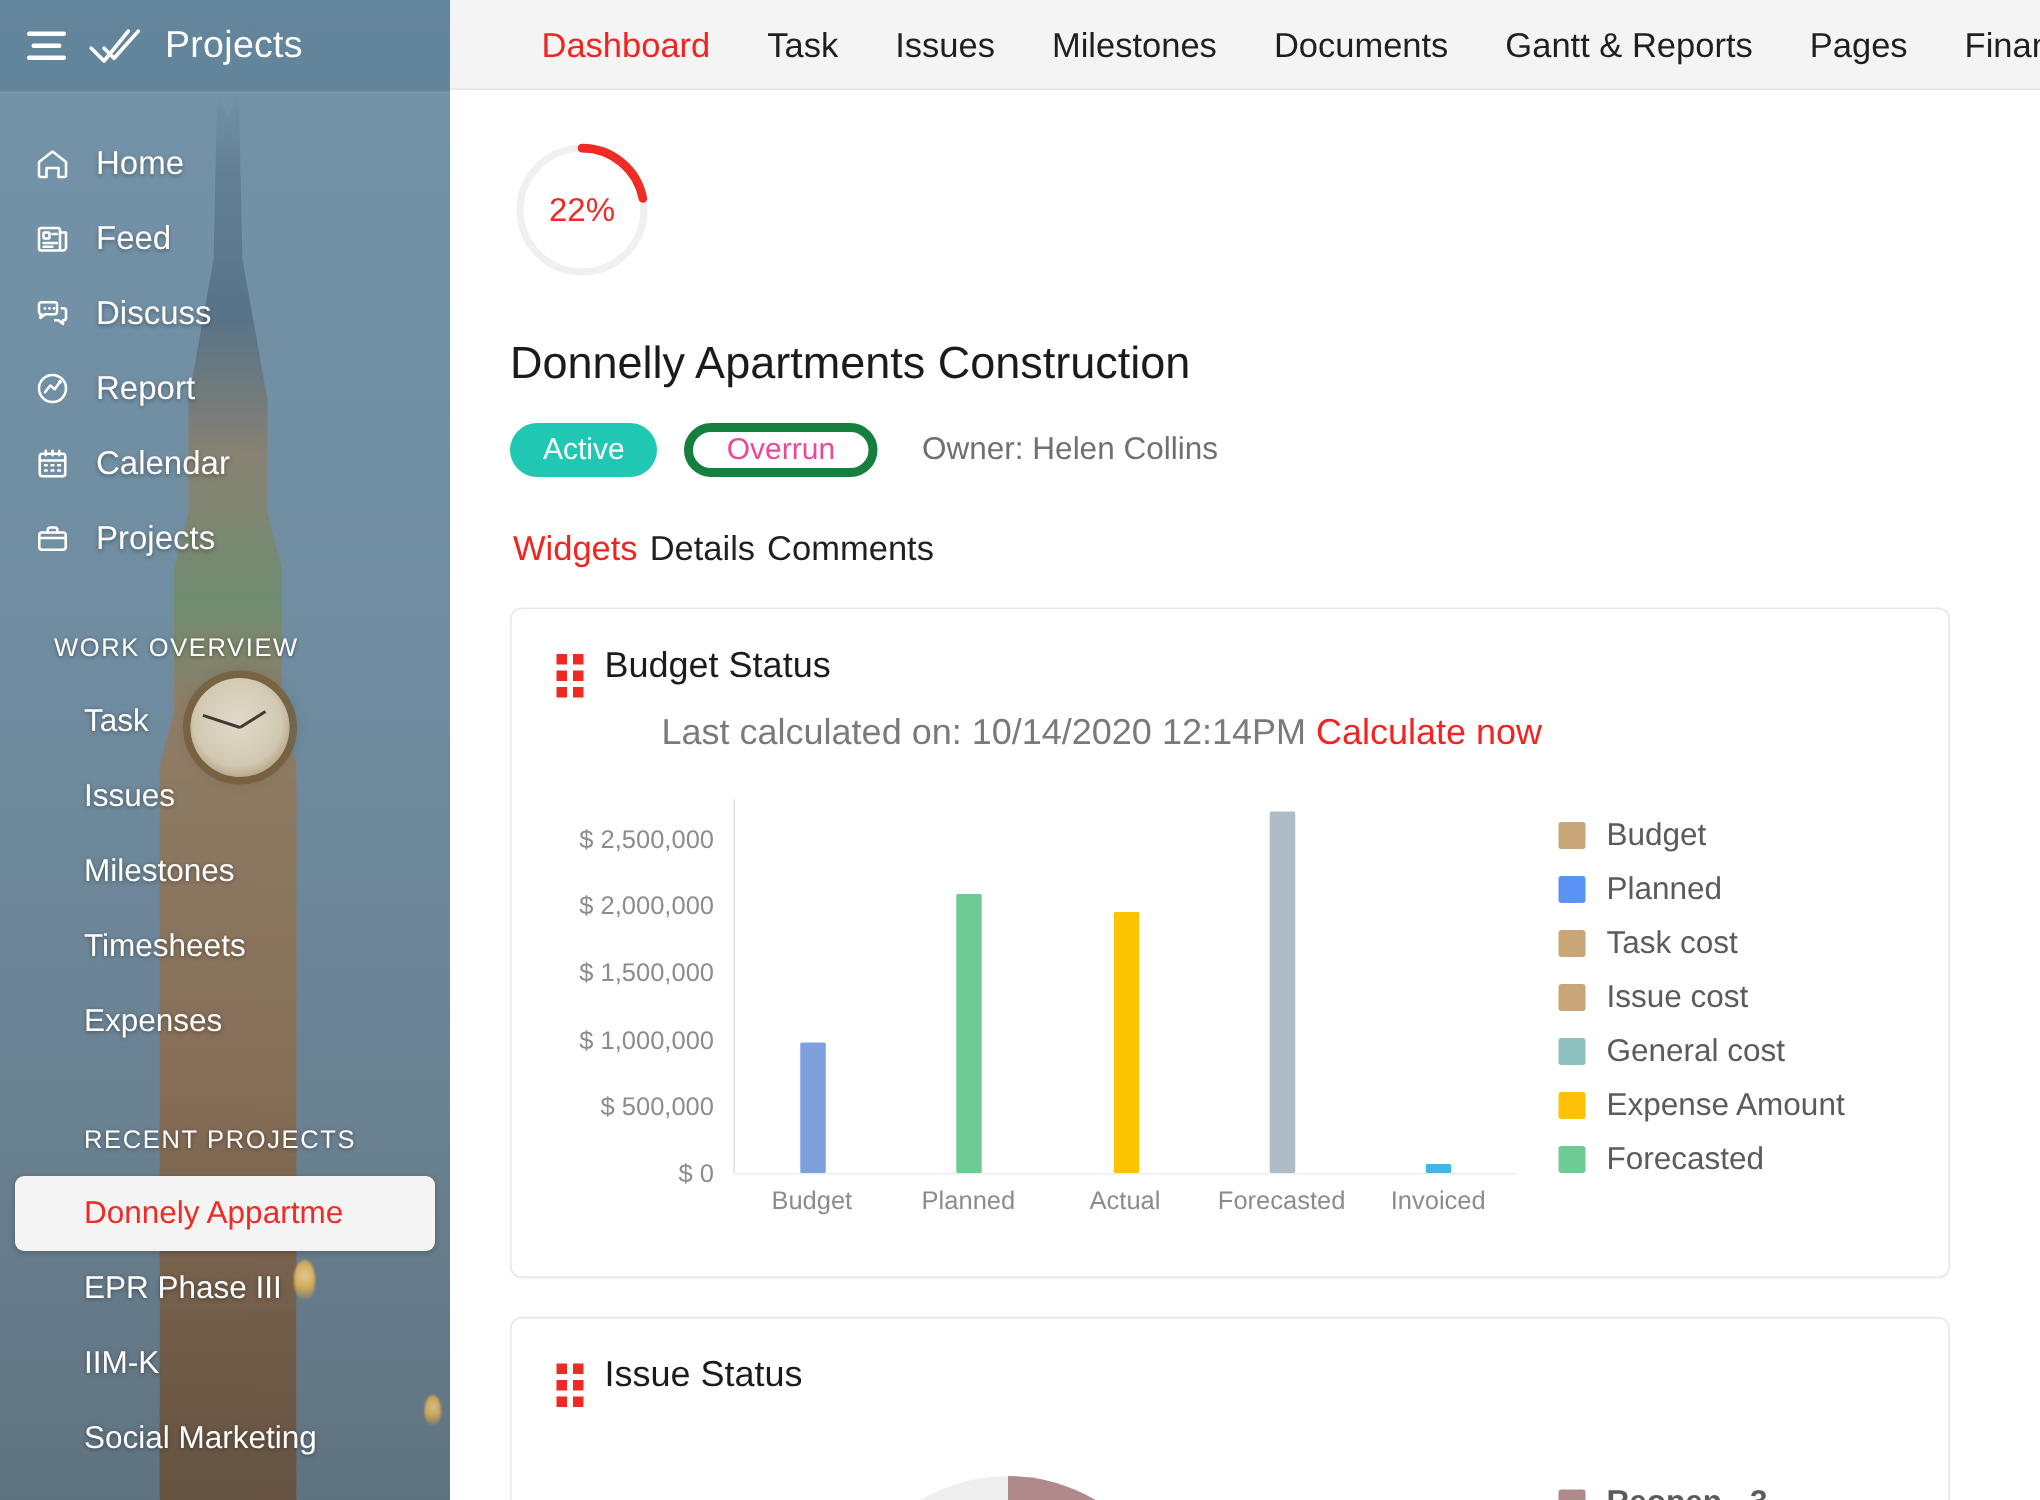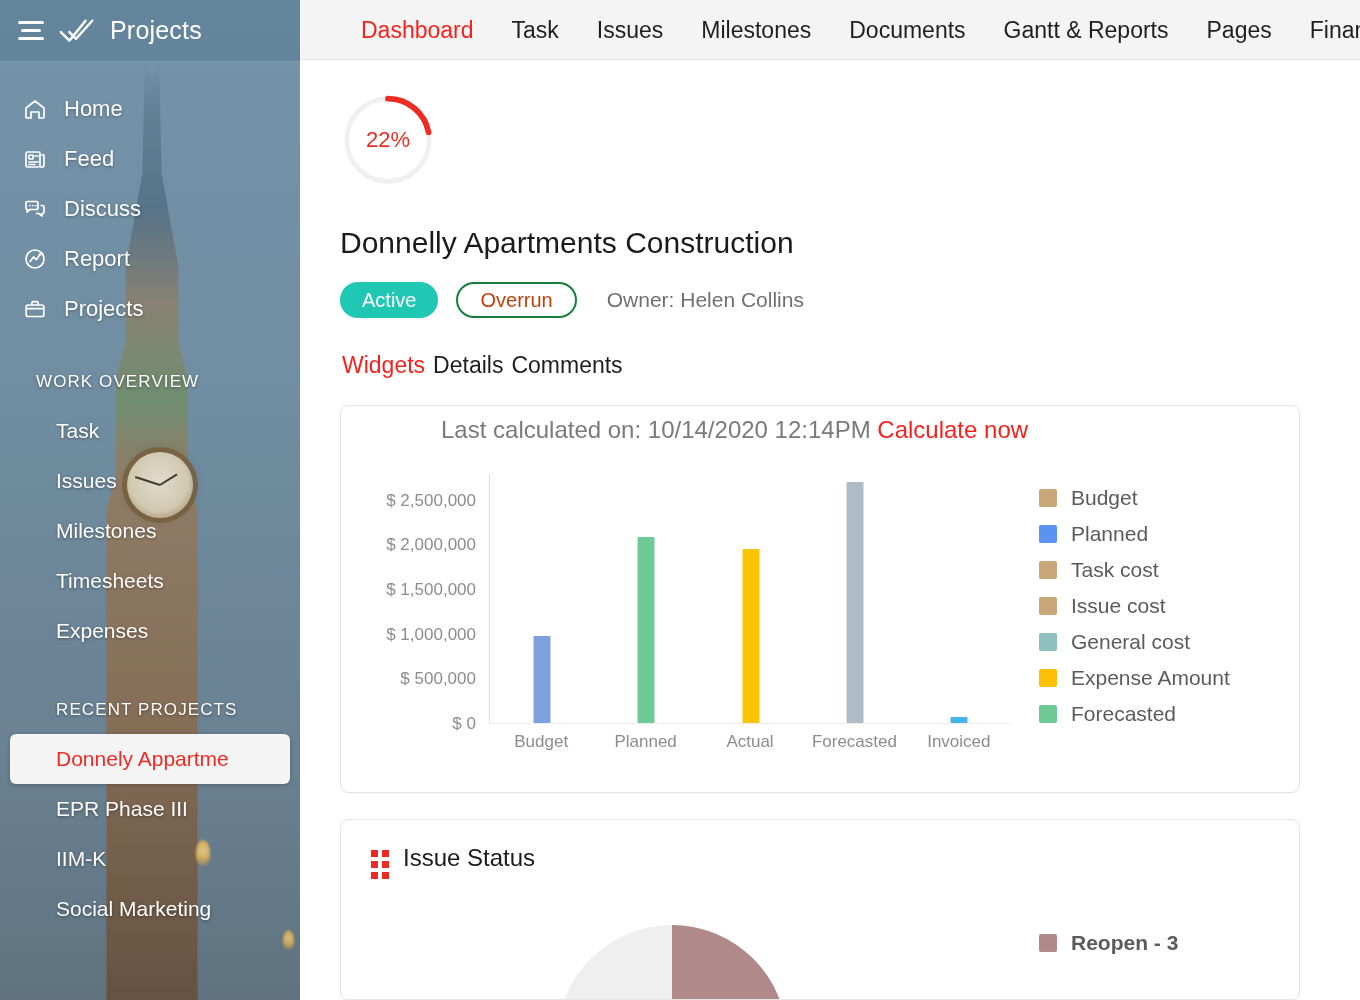--- a/index.html
+++ b/index.html
@@ -157,21 +157,21 @@
     font-size: 22px; color: #ee2b24;
   }
   .proj-info { padding-top: 10px; }
   .proj-title { font-size: 30px; color: #1b1b1b; font-weight: 400; }
   .badges { display: flex; align-items: center; gap: 18px; margin-top: 22px; }
   .badge {
     height: 36px; display: inline-flex; align-items: center; justify-content: center;
     padding: 0 22px; border-radius: 18px; font-size: 20px; cursor: pointer;
   }
   .badge.active-badge { background: #20c8b3; color: #fff; }
-  .badge.overrun-badge { background: #fff; color: #c2410c; border: 2px solid #15803d; }
+  .badge.overrun-badge { background: #fff; color: #ec4899; border: 6px solid #15803d; }
   .owner-text { font-size: 21px; color: #707070; margin-left: 12px; }
 
   .subtabs { display: flex; gap: 8px; margin: 34px 0 26px 2px; }
   .subtab { font-size: 23px; color: #1f1f1f; cursor: pointer; }
   .subtab.active { color: #f4231f; }
 
   .widget {
     border: 1px solid #e6e6e6; border-radius: 8px;
     background: #fff; margin-bottom: 26px;
     box-shadow: 0 1px 2px rgba(0,0,0,0.03);
@@ -294,20 +294,31 @@
         <span class="nicon">
           <svg viewBox="0 0 24 24" fill="none" stroke="#fff" stroke-width="1.7" stroke-linecap="round" stroke-linejoin="round">
             <circle cx="12" cy="12" r="9"></circle>
             <path d="M7 14.5 L10.5 10 L13.5 12.5 L17 7.5"></path>
             <circle cx="17" cy="7.5" r="1.3" fill="#fff" stroke="none"></circle>
           </svg>
         </span>
         <span>Report</span>
       </div>
 
+      <div class="nav-item">
+        <span class="nicon">
+          <svg viewBox="0 0 24 24" fill="none" stroke="#fff" stroke-width="1.7" stroke-linecap="round" stroke-linejoin="round">
+            <rect x="3.5" y="5.5" width="17" height="15" rx="1.8"></rect>
+            <path d="M3.5 10 h17"></path>
+            <path d="M7.5 3.5 v3 M12 3.5 v3 M16.5 3.5 v3"></path>
+            <path d="M7 13.2 h1.2 M11.4 13.2 h1.2 M15.8 13.2 h1.2 M7 16.6 h1.2 M11.4 16.6 h1.2 M15.8 16.6 h1.2"></path>
+          </svg>
+        </span>
+        <span>Calendar</span>
+      </div>
 
       <div class="nav-item">
         <span class="nicon">
           <svg viewBox="0 0 24 24" fill="none" stroke="#fff" stroke-width="1.7" stroke-linecap="round" stroke-linejoin="round">
             <rect x="3.2" y="8" width="17.6" height="11.5" rx="1.8"></rect>
             <path d="M8.8 8 V6.2 a1.6 1.6 0 0 1 1.6 -1.6 h3.2 a1.6 1.6 0 0 1 1.6 1.6 V8"></path>
             <path d="M3.2 11.6 h17.6"></path>
           </svg>
         </span>
         <span>Projects</span>
@@ -393,20 +404,31 @@
         </div>
       </div>
 
       <div class="subtabs">
         <div class="subtab active">Widgets</div>
         <div class="subtab">Details</div>
         <div class="subtab">Comments</div>
       </div>
 
       <div class="widget">
+        <div class="widget-head">
+          <span class="drag-dots">
+            <i></i>
+              <i></i>
+              <i></i>
+              <i></i>
+              <i></i>
+              <i></i>
+          </span>
+          <span class="widget-title">Budget Status</span>
+        </div>
         <div class="widget-sub">
           <span>Last calculated on:</span>
           <span>10/14/2020 12:14PM</span>
           <span class="calc-link">Calculate now</span>
         </div>
 
         <div class="chart-row">
           <div class="chart-area">
             <div class="y-labels" id="y-labels">
                 <div style="top: 250px;">$ 0</div>

